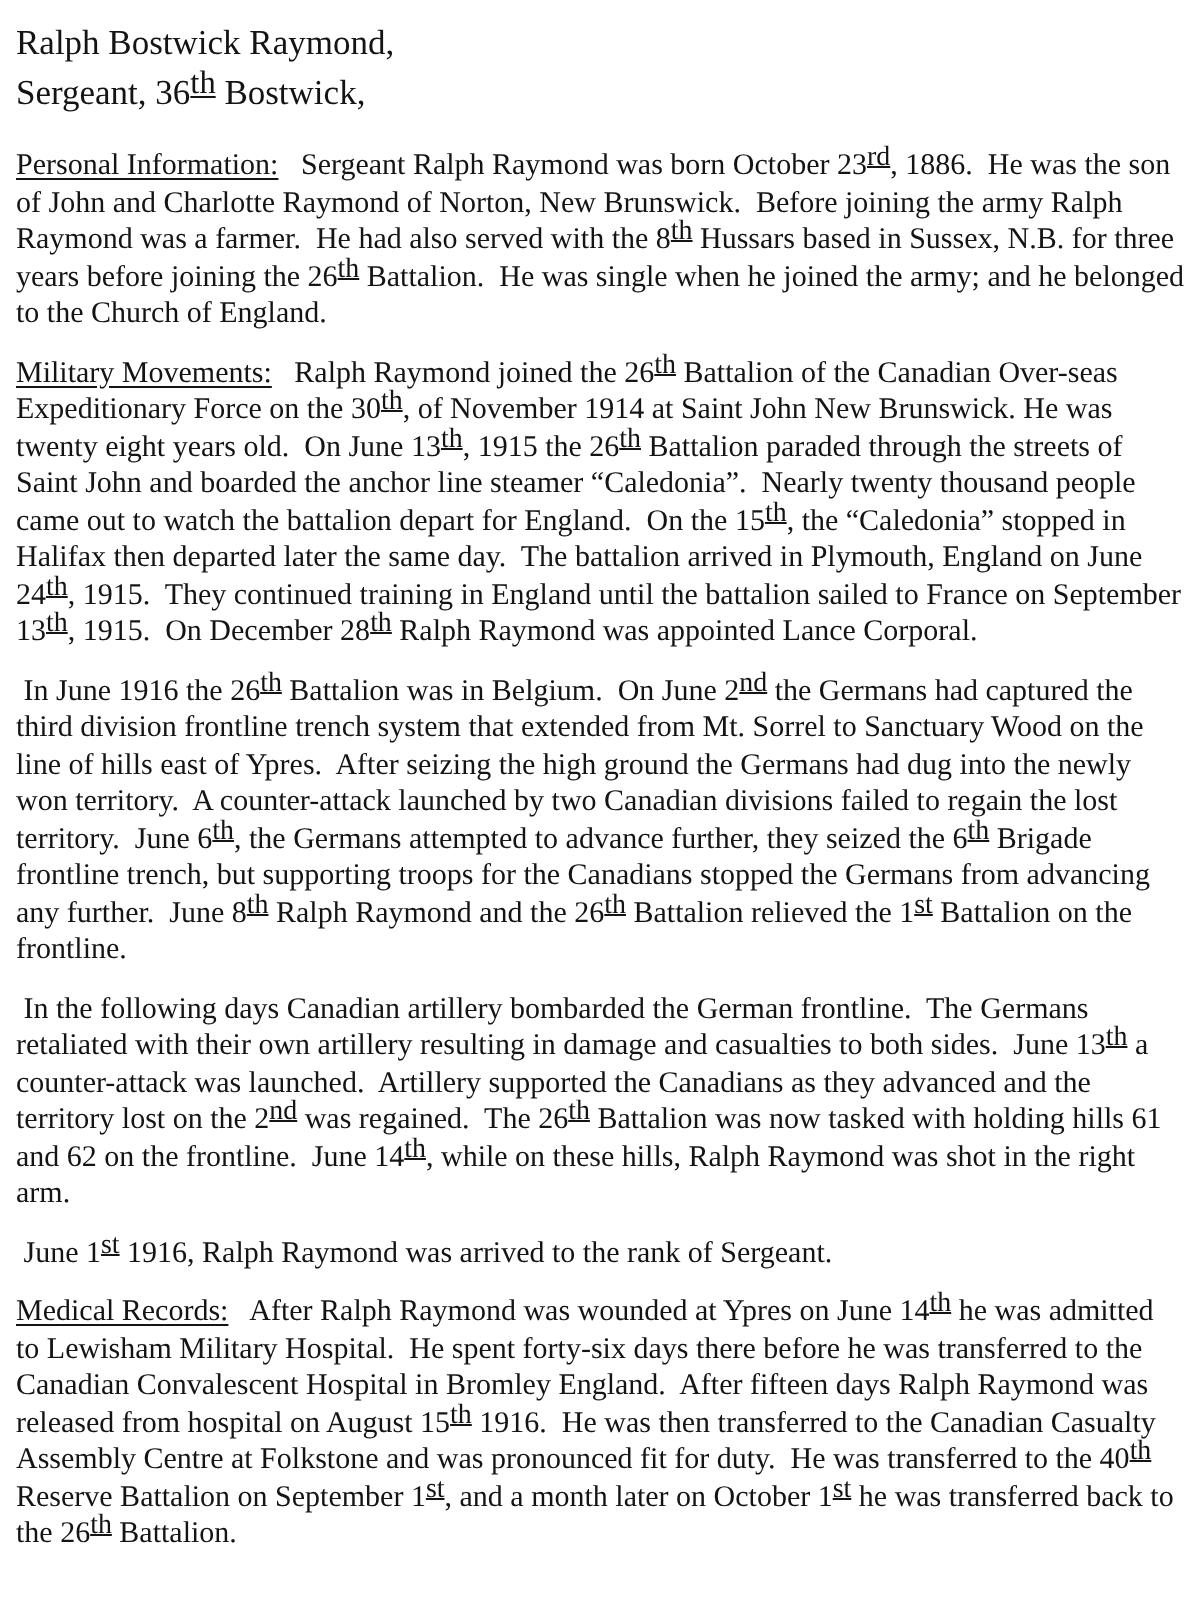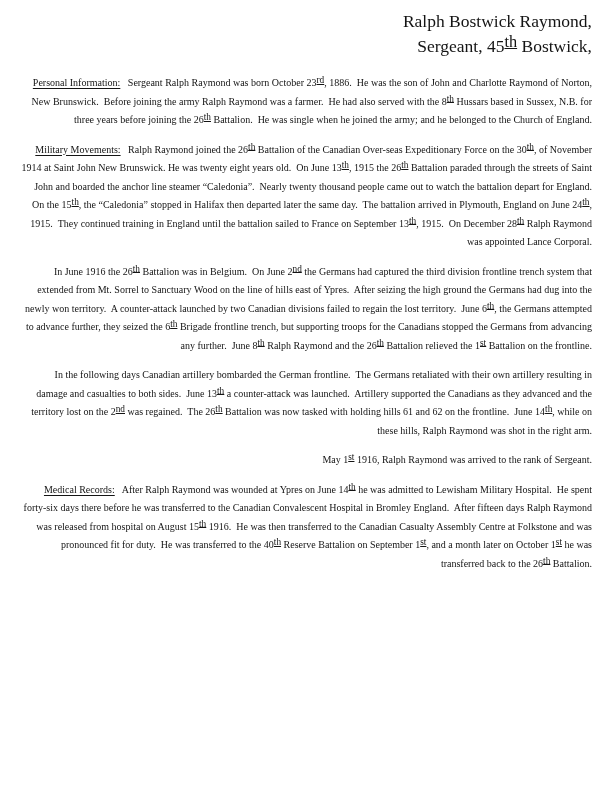--- a/index.html
+++ b/index.html
@@ -14,55 +14,54 @@
     font-family: "Liberation Serif", "DejaVu Serif", serif;
     color: #141414;
     -webkit-font-smoothing: antialiased;
   }
   .page {
     box-sizing: border-box;
     width: 600px;
     height: 812px;
     padding: 9px 8px 0 8px;
     background: #ffffff;
-    text-align: right;
   }
   .title {
     font-size: 17.5px;
     line-height: 25px;
     margin: 0 0 15px 0;
   }
   .title-line {
     white-space: pre-wrap;
   }
   .para {
-    font-size: 10px;
+    font-size: 15px;
     line-height: 18.5px;
-    margin: 0 0 11px 12px;
+    margin: 0 0 11px 0;
     white-space: pre-wrap;
   }
   .u {
     text-decoration: underline;
     text-underline-offset: 2px;
   }
   .sup {
     font-size: 0.93em;
     line-height: 0;
     vertical-align: 0.33em;
     text-decoration: underline;
   }
 </style>
 </head>
 <body>
 
 <div class="page">
   <header class="title">
     <div class="title-line"><span>Ralph Bostwick Raymond,</span></div>
-    <div class="title-line"><span>Sergeant, 45</span><span class="sup">th</span><span> Bostwick,</span></div>
+    <div class="title-line"><span>Sergeant, 36</span><span class="sup">th</span><span> Bostwick,</span></div>
   </header>
 
   <p class="para"><span class="u">Personal Information:</span><span>   Sergeant Ralph Raymond was born October 23</span><span class="sup">rd</span><span>, 1886.  He was the son of John and Charlotte Raymond of Norton, New Brunswick.  Before joining the army Ralph Raymond was a farmer.  He had also served with the 8</span><span class="sup">th</span><span> Hussars based in Sussex, N.B. for three years before joining the 26</span><span class="sup">th</span><span> Battalion.  He was single when he joined the army; and he belonged to the Church of England.</span></p>
   <p class="para"><span class="u">Military Movements:</span><span>   Ralph Raymond joined the 26</span><span class="sup">th</span><span> Battalion of the Canadian Over-seas Expeditionary Force on the 30</span><span class="sup">th</span><span>, of November 1914 at Saint John New Brunswick. He was twenty eight years old.  On June 13</span><span class="sup">th</span><span>, 1915 the 26</span><span class="sup">th</span><span> Battalion paraded through the streets of Saint John and boarded the anchor line steamer “Caledonia”.  Nearly twenty thousand people came out to watch the battalion depart for England.  On the 15</span><span class="sup">th</span><span>, the “Caledonia” stopped in Halifax then departed later the same day.  The battalion arrived in Plymouth, England on June 24</span><span class="sup">th</span><span>, 1915.  They continued training in England until the battalion sailed to France on September 13</span><span class="sup">th</span><span>, 1915.  On December 28</span><span class="sup">th</span><span> Ralph Raymond was appointed Lance Corporal.</span></p>
   <p class="para"><span> In June 1916 the 26</span><span class="sup">th</span><span> Battalion was in Belgium.  On June 2</span><span class="sup">nd</span><span> the Germans had captured the third division frontline trench system that extended from Mt. Sorrel to Sanctuary Wood on the line of hills east of Ypres.  After seizing the high ground the Germans had dug into the newly won territory.  A counter-attack launched by two Canadian divisions failed to regain the lost territory.  June 6</span><span class="sup">th</span><span>, the Germans attempted to advance further, they seized the 6</span><span class="sup">th</span><span> Brigade frontline trench, but supporting troops for the Canadians stopped the Germans from advancing any further.  June 8</span><span class="sup">th</span><span> Ralph Raymond and the 26</span><span class="sup">th</span><span> Battalion relieved the 1</span><span class="sup">st</span><span> Battalion on the frontline.</span></p>
   <p class="para"><span> In the following days Canadian artillery bombarded the German frontline.  The Germans retaliated with their own artillery resulting in damage and casualties to both sides.  June 13</span><span class="sup">th</span><span> a counter-attack was launched.  Artillery supported the Canadians as they advanced and the territory lost on the 2</span><span class="sup">nd</span><span> was regained.  The 26</span><span class="sup">th</span><span> Battalion was now tasked with holding hills 61 and 62 on the frontline.  June 14</span><span class="sup">th</span><span>, while on these hills, Ralph Raymond was shot in the right arm.</span></p>
-  <p class="para"><span> May 1</span><span class="sup">st</span><span> 1916, Ralph Raymond was arrived to the rank of Sergeant.</span></p>
+  <p class="para"><span> June 1</span><span class="sup">st</span><span> 1916, Ralph Raymond was arrived to the rank of Sergeant.</span></p>
   <p class="para"><span class="u">Medical Records:</span><span>   After Ralph Raymond was wounded at Ypres on June 14</span><span class="sup">th</span><span> he was admitted to Lewisham Military Hospital.  He spent forty-six days there before he was transferred to the Canadian Convalescent Hospital in Bromley England.  After fifteen days Ralph Raymond was released from hospital on August 15</span><span class="sup">th</span><span> 1916.  He was then transferred to the Canadian Casualty Assembly Centre at Folkstone and was pronounced fit for duty.  He was transferred to the 40</span><span class="sup">th</span><span> Reserve Battalion on September 1</span><span class="sup">st</span><span>, and a month later on October 1</span><span class="sup">st</span><span> he was transferred back to the 26</span><span class="sup">th</span><span> Battalion.</span></p>
 </div>
 
 </body></html>

